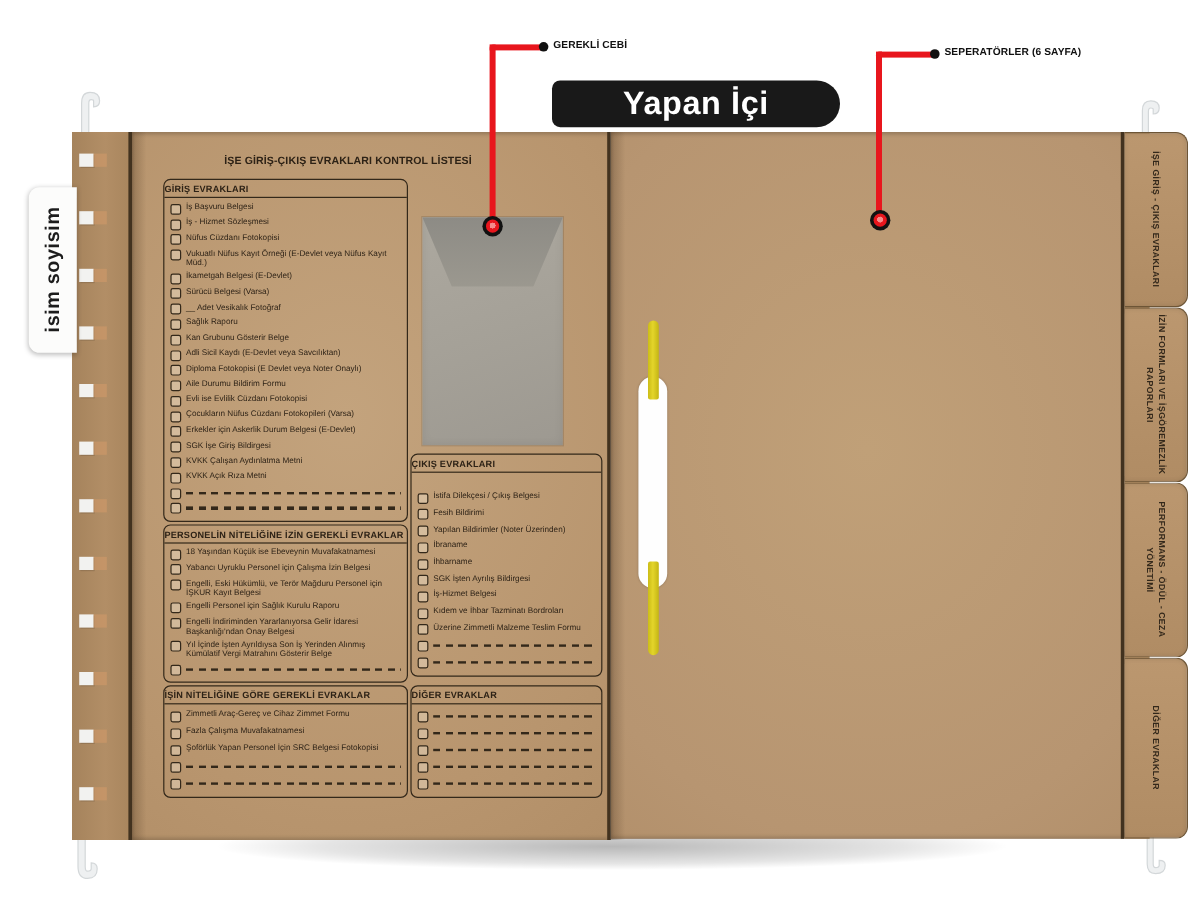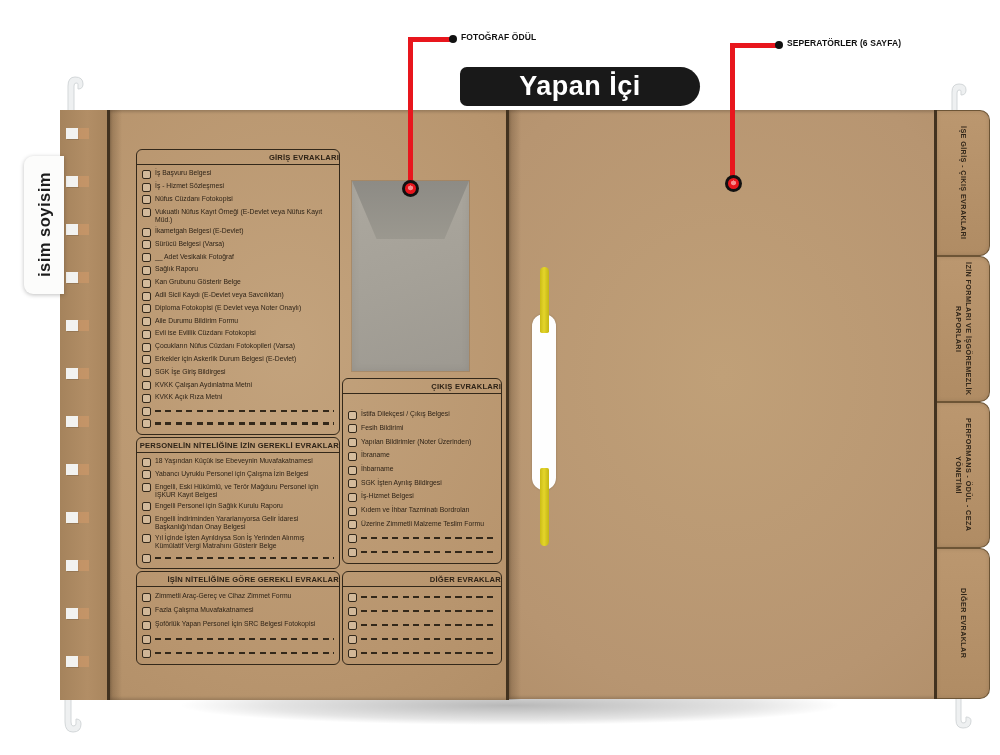--- a/index.html
+++ b/index.html
@@ -42,21 +42,21 @@
   .name-label{left:24px;top:156px;width:40px;height:138px;background:#fcfcfb;z-index:4;
     border-radius:9px 0 0 9px;box-shadow:0 1px 4px rgba(0,0,0,.25);
     display:flex;align-items:center;justify-content:center;}
   .name-label span{writing-mode:vertical-rl;transform:rotate(180deg);font-size:16.5px;font-weight:bold;
     color:#1c1c1c;letter-spacing:.5px;}
 
   
   .cl-title{left:120px;top:129px;width:340px;text-align:center;font-size:8.8px;font-weight:bold;
     color:#2d2216;z-index:3;letter-spacing:.1px;}
   .box{border:1.3px solid #33281a;border-radius:6px;z-index:3;display:flex;flex-direction:column;}
-  .sec-title{text-align:right;font-size:7.6px;font-weight:bold;color:#2d2216;
+  .sec-title{text-align:left;font-size:7.6px;font-weight:bold;color:#2d2216;
     padding:3px 0 2px;border-bottom:1.4px solid #33281a;letter-spacing:.2px;}
   .rows{flex:1;display:flex;flex-direction:column;justify-content:space-evenly;padding:1px 5px 2px 5px;}
   .row{display:flex;align-items:flex-start;gap:4px;}
   .cb{flex:0 0 auto;width:7px;height:7px;border:1.1px solid #33281a;border-radius:2px;
     background:rgba(255,246,230,.35);margin-top:.5px;}
   .txt{font-size:6.8px;line-height:1.18;color:#2e2317;}
   .dash{flex:1;height:2.4px;margin-top:3.5px;
     background:repeating-linear-gradient(90deg,#33281a 0 6px,transparent 6px 10.5px);}
 
   
@@ -149,20 +149,21 @@
     <span>PERFORMANS - ÖDÜL - CEZA YÖNETİMİ</span>
   </div>
   <div class="abs side-tab" style="top:548px;height:149px;">
     <span>DİĞER EVRAKLAR</span>
   </div>
 
   <div class="abs name-label">
     <span>isim soyisim</span>
   </div>
 
+  <div class="abs cl-title">İŞE GİRİŞ-ÇIKIŞ EVRAKLARI KONTROL LİSTESİ</div>
 
   <div class="abs box" style="left:136px;top:149px;width:202px;height:284px;">
     <div class="sec-title">GİRİŞ EVRAKLARI</div>
     <div class="rows">
         <div class="row">
           <span class="cb"></span>
           <span class="txt">İş Başvuru Belgesi</span>
         </div>
         <div class="row">
           <span class="cb"></span>
@@ -379,21 +380,21 @@
     <div class="pocket-flap"></div>
   </div>
 
   <div class="abs prong prong-top"></div>
   <div class="abs fastener-bar"></div>
   <div class="abs prong prong-bottom"></div>
 
   <div class="abs red-line" style="left:408px;top:37px;width:5px;height:148px;border-radius:3px 0 0 0;"></div>
   <div class="abs red-line" style="left:408px;top:37px;width:44px;height:5px;"></div>
   <div class="abs callout-dot" style="left:449px;top:35px;"></div>
-  <div class="abs callout-label" style="left:461px;top:32px;">FOTOĞRAF ÖDÜL</div>
+  <div class="abs callout-label" style="left:461px;top:32px;">GEREKLİ CEBİ</div>
   <div class="abs marker" style="left:402px;top:180px;"></div>
 
   <div class="abs red-line" style="left:730px;top:43px;width:5px;height:137px;border-radius:3px 0 0 0;"></div>
   <div class="abs red-line" style="left:730px;top:43px;width:48px;height:5px;"></div>
   <div class="abs callout-dot" style="left:775px;top:41px;"></div>
   <div class="abs callout-label" style="left:787px;top:38px;">SEPERATÖRLER (6 SAYFA)</div>
   <div class="abs marker" style="left:725px;top:175px;"></div>
 
   <div class="abs banner">
     <span>Yapan İçi</span>

